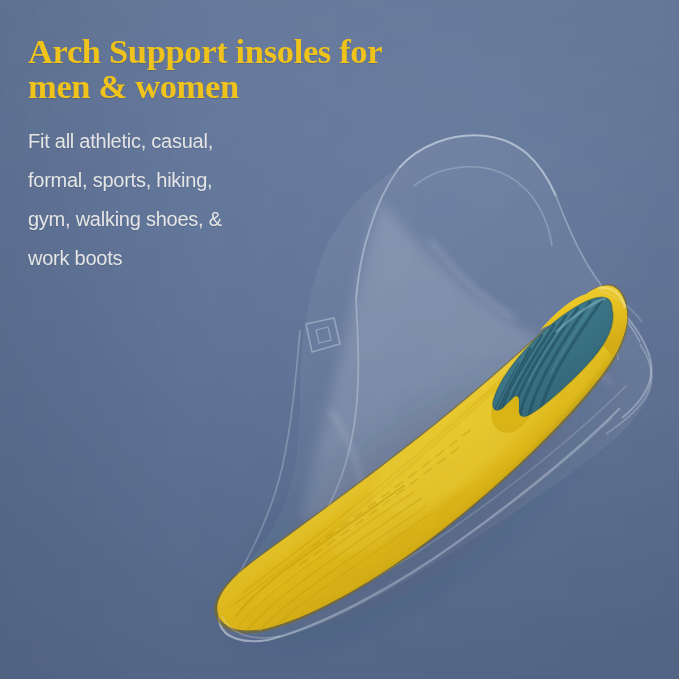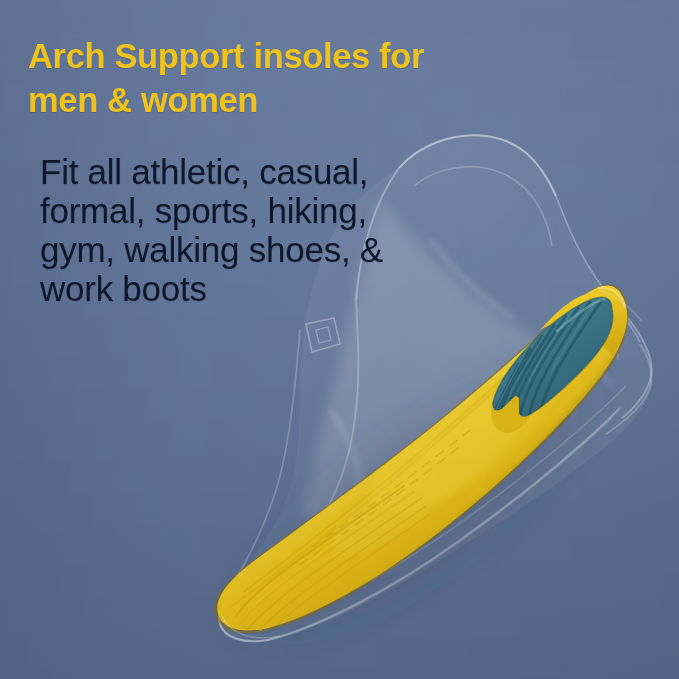--- a/index.html
+++ b/index.html
@@ -39,30 +39,31 @@
     position: absolute;
     left: 28px;
     top: 34px;
     width: 540px;
   }
   .headline {
     margin: 0;
     color: #efc31c;
     font-size: 34.5px;
     font-weight: 700;
-    line-height: 44px;
+    line-height: 35px;
     letter-spacing: -0.35px;
     white-space: pre-line;
     text-shadow: 0 1px 1px rgba(40,50,70,0.22);
+    font-family: Liberation Serif, serif;
   }
   .subcopy {
-    margin: 12px;
+    margin: 0;
     padding-top: 18px;
-    color: #0f172a;
-    font-size: 35px;
+    color: #e5e5e5;
+    font-size: 20px;
     font-weight: 400;
     line-height: 39px;
     letter-spacing: -0.25px;
     white-space: pre-line;
     text-shadow: 0 1px 1px rgba(40,50,70,0.18);
   }
 
   
   .art {
     position: absolute;

